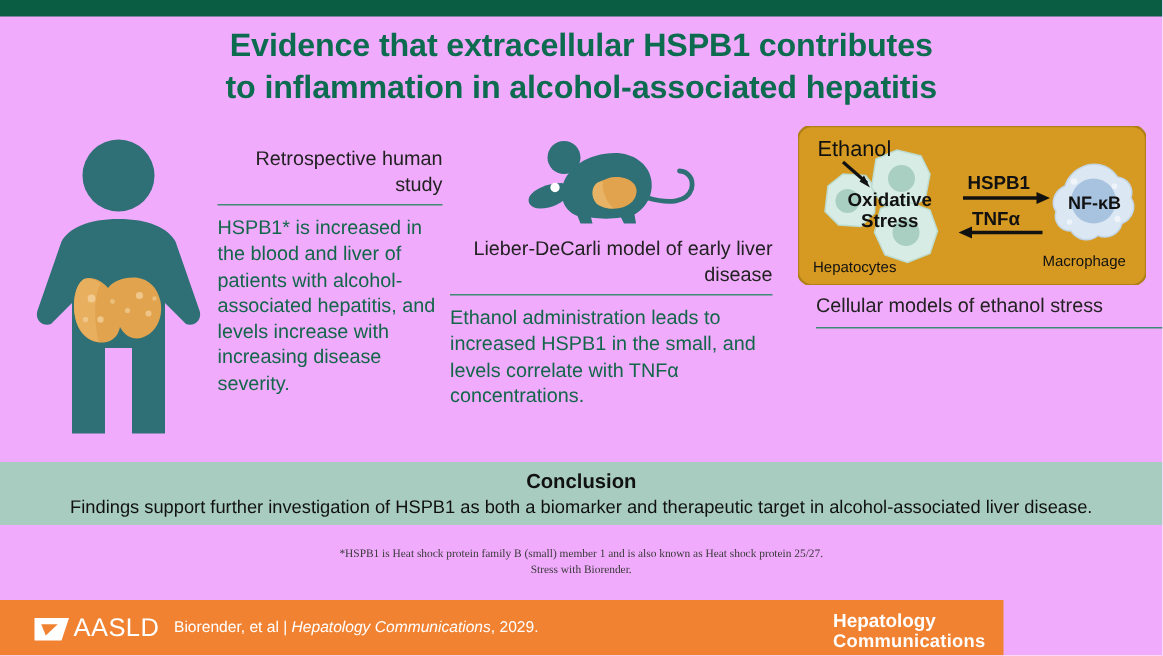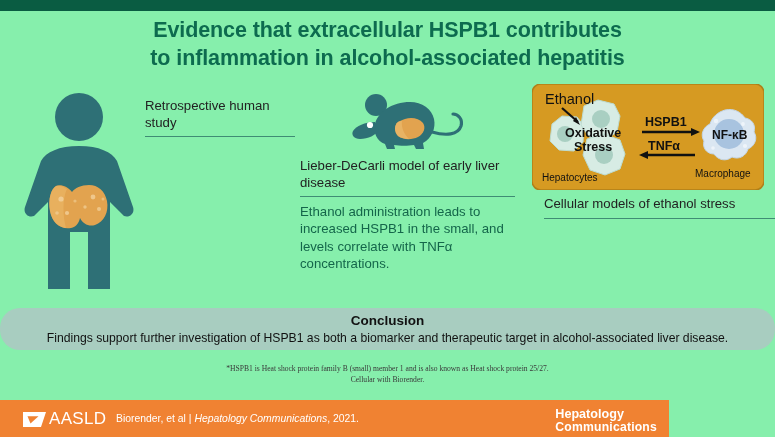--- a/index.html
+++ b/index.html
@@ -7,21 +7,21 @@
     padding: 0;
     background: #ffffff;
   }
   body {
     font-family: "Liberation Sans", sans-serif;
   }
   #poster {
     position: relative;
     width: 775px;
     height: 437px;
-    background: #86efac;
+    background: #f0abfc;
     overflow: hidden;
   }
 
   
   .topbar {
     position: absolute;
     left: 0; top: 0;
     width: 775px; height: 11px;
     background: #0a5c42;
   }
@@ -43,21 +43,21 @@
   .panels {
     position: absolute;
     left: 0; top: 84px;
     width: 775px; height: 215px;
   }
 
   .col-heading {
     color: #222222;
     font-size: 13.2px;
     line-height: 1.25;
-    text-align: left;
+    text-align: right;
   }
   .divider {
     height: 1px;
     background: #3f8c74;
     margin: 5px 0 6px 0;
   }
   .body-text {
     color: #14664a;
     font-size: 13.2px;
     line-height: 1.31;
@@ -118,21 +118,20 @@
 
   
   .conclusion {
     position: absolute;
     left: 0; top: 308px;
     width: 775px; height: 42px;
     background: #a8cdc0;
     text-align: center;
     box-sizing: border-box;
     padding-top: 4px;
-    border-radius: 20px;
   }
   .conclusion-title {
     color: #111111;
     font-size: 13.5px;
     font-weight: bold;
     line-height: 1.35;
   }
   .conclusion-text {
     color: #111111;
     font-size: 12.2px;
@@ -243,20 +242,21 @@
             <circle cx="84" cy="120" r="2.0" fill="#f2d09a" opacity="0.75"></circle>
             <circle cx="70" cy="118" r="1.7" fill="#f2d09a" opacity="0.7"></circle>
             <circle cx="60" cy="112" r="1.6" fill="#f2d09a" opacity="0.6"></circle>
             <circle cx="88" cy="110" r="1.5" fill="#f2d09a" opacity="0.6"></circle>
           </g>
         </svg>
       </div>
       <div class="col1-text">
         <div class="col-heading">Retrospective human study</div>
         <div class="divider"></div>
+        <div class="body-text">HSPB1* is increased in the blood and liver of patients with alcohol-associated hepatitis, and levels increase with increasing disease severity.</div>
       </div>
     </div>
 
     <div class="col2">
       <div class="mouse-wrap">
         <svg viewBox="0 0 135 62" width="135" height="62">
 
           <circle cx="36" cy="13" r="11" fill="#2e7076"></circle>
 
           <path d="M70 10
@@ -358,33 +358,33 @@
 
   </div>
 
   <div class="conclusion">
     <div class="conclusion-title">Conclusion</div>
     <div class="conclusion-text">Findings support further investigation of HSPB1 as both a biomarker and therapeutic target in alcohol-associated liver disease.</div>
   </div>
 
   <div class="footnote">
     <div>*HSPB1 is Heat shock protein family B (small) member 1 and is also known as Heat shock protein 25/27.</div>
-    <div>Cellular with Biorender.</div>
+    <div>Stress with Biorender.</div>
   </div>
 
   <div class="footer">
     <div class="footer-logo">
       <svg width="25" height="19" viewBox="0 0 25 19">
         <path d="M1 2 L24 2 L19 17 L1 17 Z" fill="#ffffff"></path>
         <path d="M5.5 6.2 L16.5 6.2 L8.5 13.6 Z" fill="#f08232"></path>
       </svg>
       <span class="footer-logo-text">AASLD</span>
     </div>
     <div class="footer-citation">
-      <span>Biorender, et al | </span><span class="ital">Hepatology Communications</span><span>, 2021.</span>
+      <span>Biorender, et al | </span><span class="ital">Hepatology Communications</span><span>, 2029.</span>
     </div>
     <div class="footer-journal">
       <div class="fj1">Hepatology</div>
       <div class="fj2">Communications</div>
     </div>
   </div>
 
 </div>
 
 </body></html>

